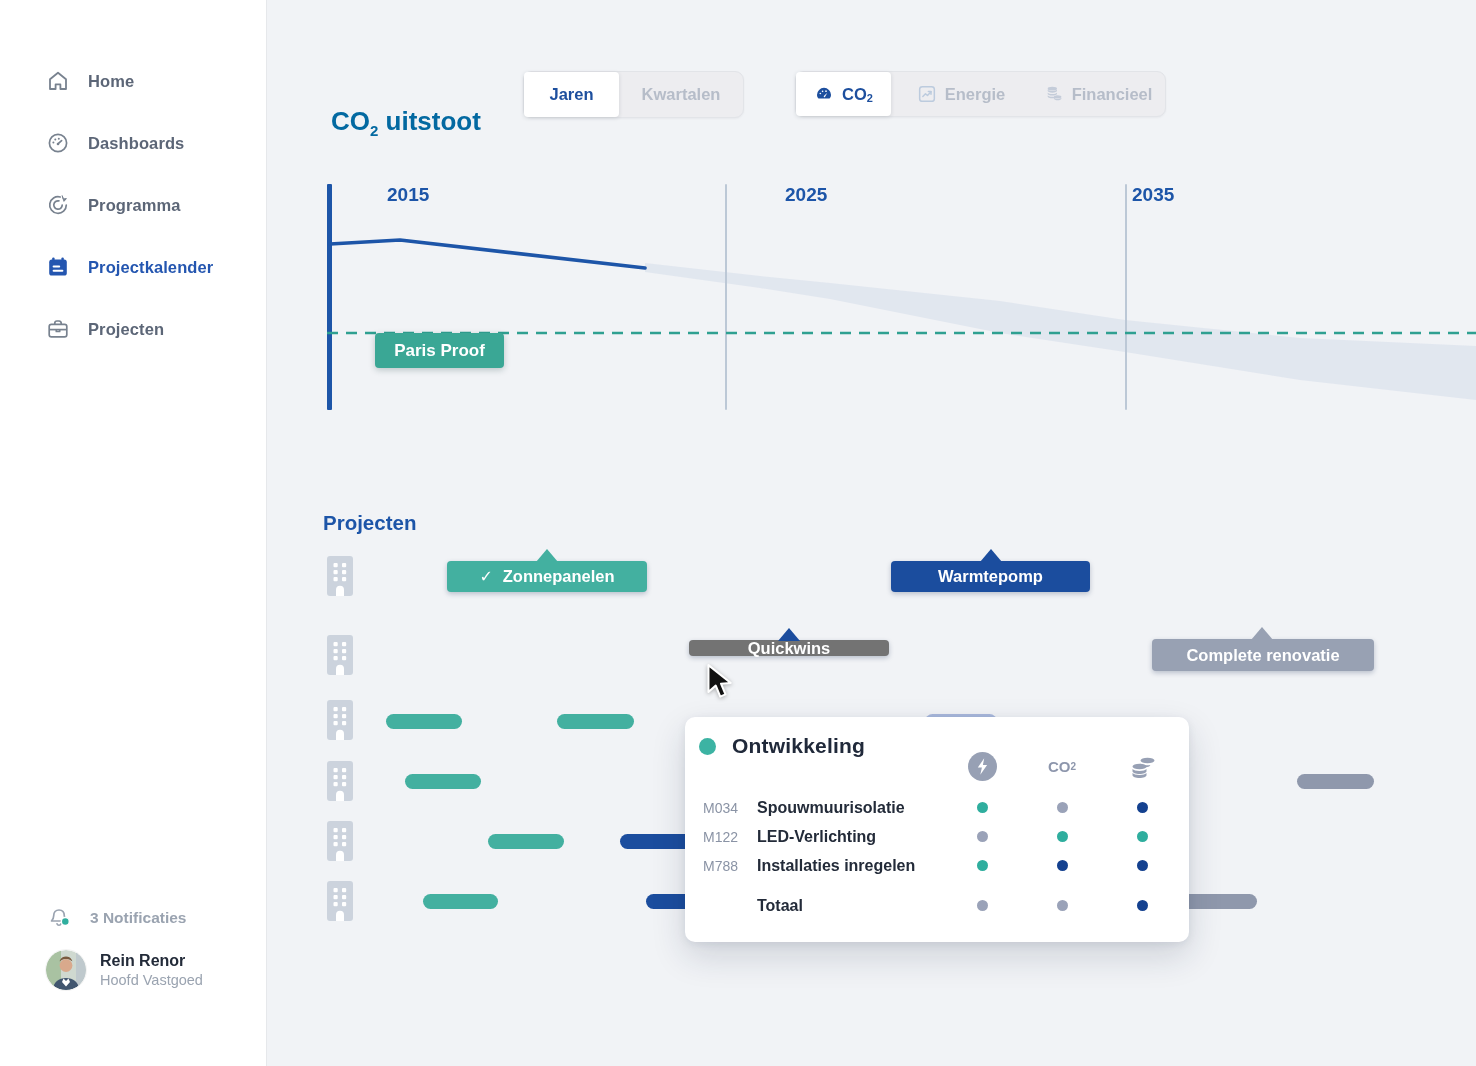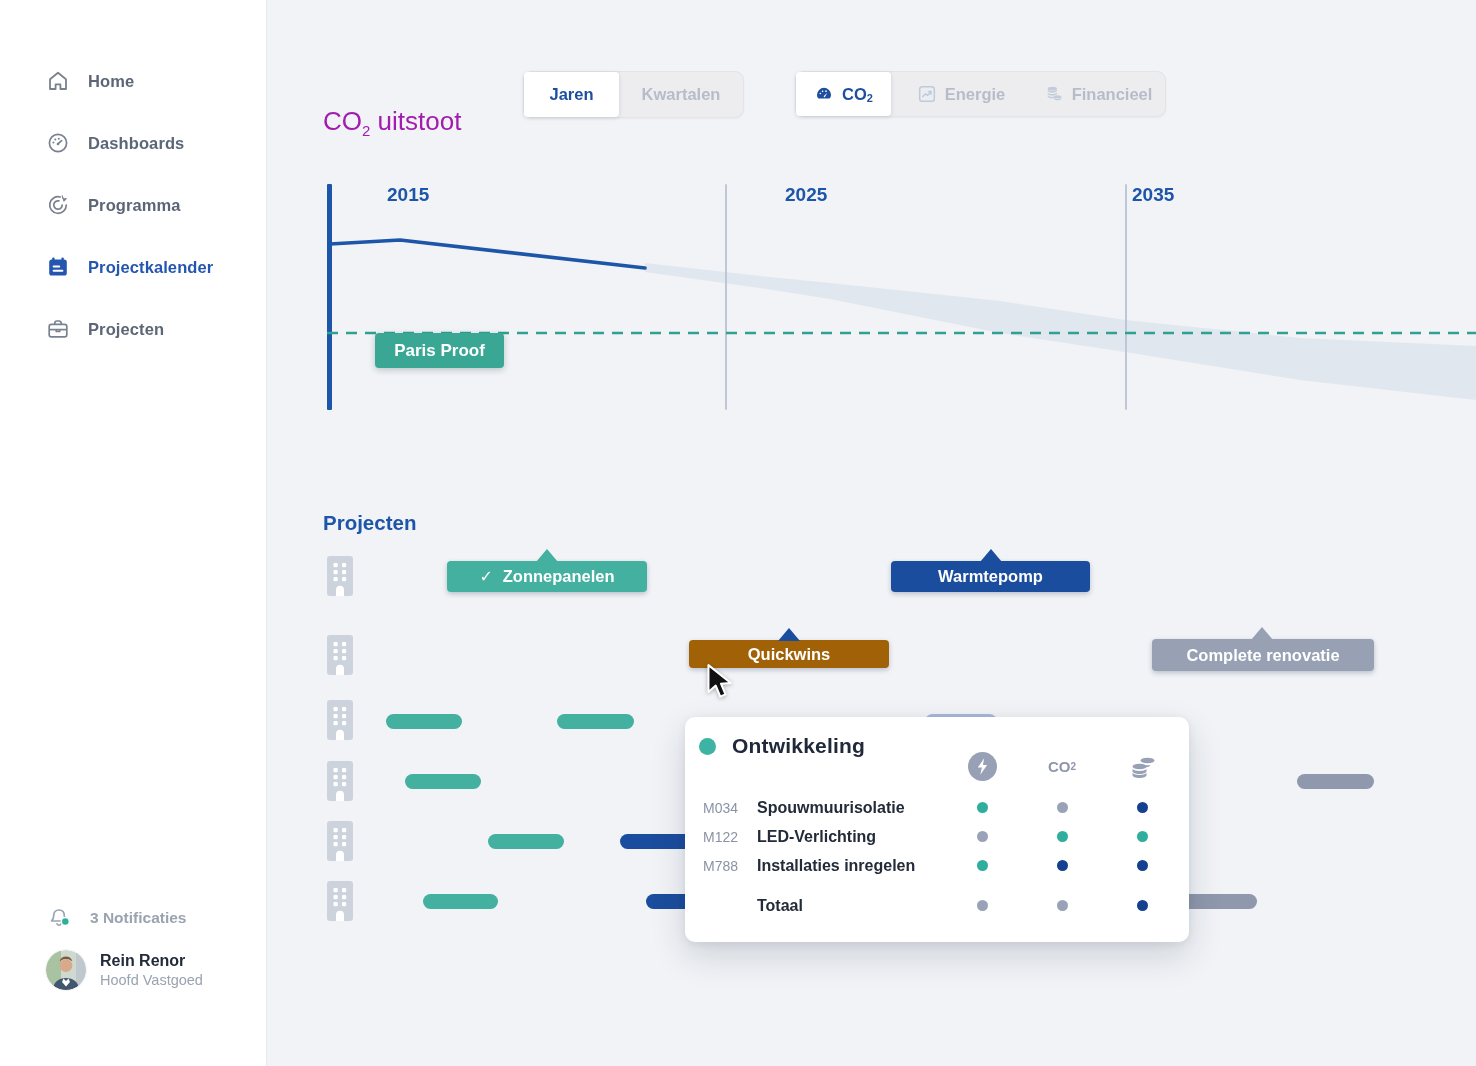--- a/index.html
+++ b/index.html
@@ -17,21 +17,21 @@
   .notif{position:absolute;left:46px;top:903px;display:flex;align-items:center;}
   .notif svg{width:26px;height:26px;}
   .notif-label{margin-left:18px;font-size:15.5px;font-weight:600;color:#9aa3b0;}
   .profile{position:absolute;left:46px;top:950px;display:flex;align-items:flex-start;}
   .avatar{width:40px;height:40px;border-radius:50%;overflow:hidden;flex:0 0 40px;box-shadow:0 0 0 1px rgba(0,0,0,.05);}
   .p-meta{margin-left:14px;padding-top:1px;}
   .p-name{font-size:16.5px;font-weight:700;color:#1d55a8;line-height:20px;}
   .p-role{font-size:14.5px;font-weight:500;color:#9aa3b0;line-height:19px;}
 
   
-  .page-title{position:absolute;left:323px;top:80px;color:#a21caf;font-weight:400;z-index:2;}
+  .page-title{position:absolute;left:331px;top:80px;color:#0369a1;font-weight:700;z-index:2;}
   .pt-main{font-size:26px;}
   .pt-sub{font-size:15px;vertical-align:baseline;position:relative;top:6px;}
   .seg{position:absolute;background:#ededf0;border:1px solid #e2e4e8;border-radius:9px;display:flex;align-items:stretch;z-index:2;box-shadow:0 1px 2px rgba(30,40,60,.05);}
   .seg-period{left:523px;top:71px;width:221px;height:47px;}
   .seg-tabs{left:795px;top:71px;width:371px;height:46px;}
   .seg .opt{display:flex;align-items:center;justify-content:center;font-size:16.5px;font-weight:700;color:#b6bdc9;cursor:pointer;border-radius:4px;}
   .seg .opt.on{background:#fff;color:#1d4f9e;box-shadow:0 1px 4px rgba(30,40,60,.14);}
   .opt .t-ic{width:20px;height:20px;margin-right:8px;display:inline-block;}
   .opt .t-ic svg{width:20px;height:20px;display:block;}
   .opt sub{font-size:11px;position:relative;top:4px;font-weight:700;}
@@ -327,21 +327,21 @@
       <div class="bar" style="left: 1150px; top: 894px; width: 107px; background: rgb(143, 152, 172);"></div>
       <div class="badge" style="left: 447px; top: 561px; width: 200px; height: 31px; background: rgb(67, 176, 160);">
         <span class="b-arrow" style="left:89px;border-bottom-color:#43b0a0"></span>
         <span class="b-check">✓</span>
         <span>Zonnepanelen</span>
       </div>
       <div class="badge" style="left: 891px; top: 561px; width: 199px; height: 31px; background: rgb(27, 77, 158);">
         <span class="b-arrow" style="left:89px;border-bottom-color:#1b4d9e"></span>
         <span>Warmtepomp</span>
       </div>
-      <div class="badge" style="left: 689px; top: 640px; width: 200px; height: 28px; background: #a16207;">
+      <div class="badge" style="left: 689px; top: 640px; width: 200px; height: 16px; background: #737373;">
         <span class="b-arrow" style="left:89px;border-bottom-color:#1b4d9e"></span>
         <span>Quickwins</span>
       </div>
       <div class="badge" style="left: 1152px; top: 639px; width: 222px; height: 32px; background: rgb(152, 161, 179);">
         <span class="b-arrow" style="left:99px;border-bottom-color:#98a1b3"></span>
         <span>Complete renovatie</span>
       </div>
     </div>
 
   <div class="popup">

